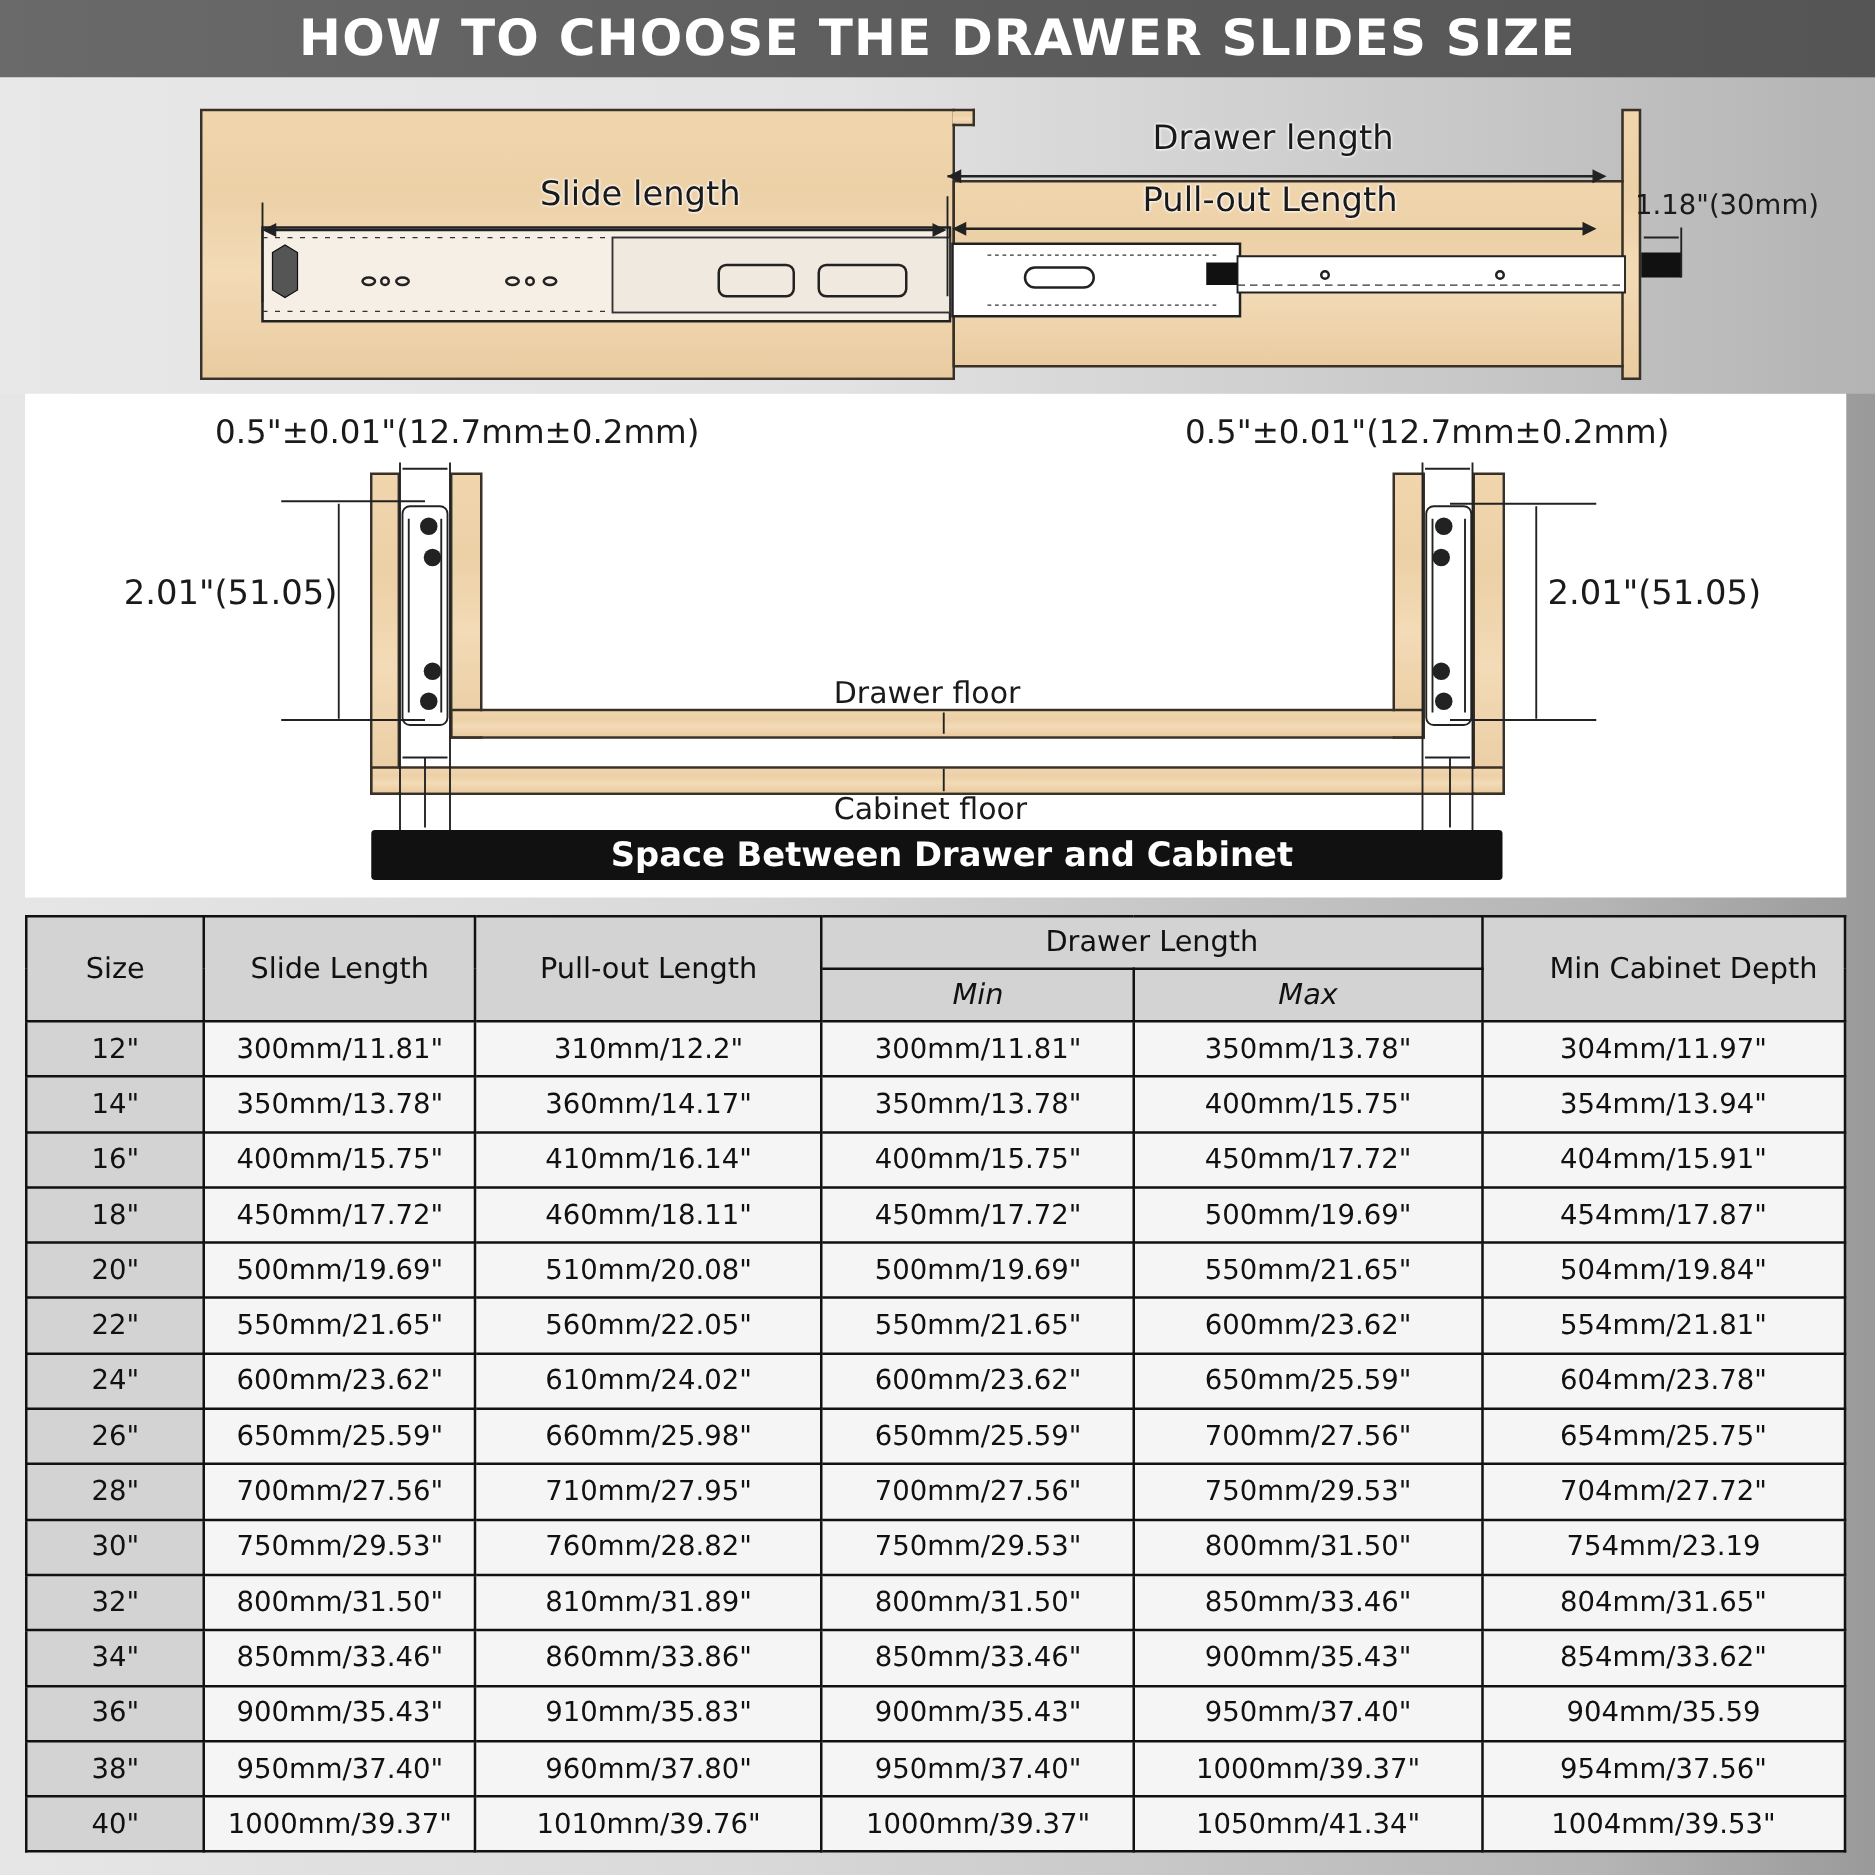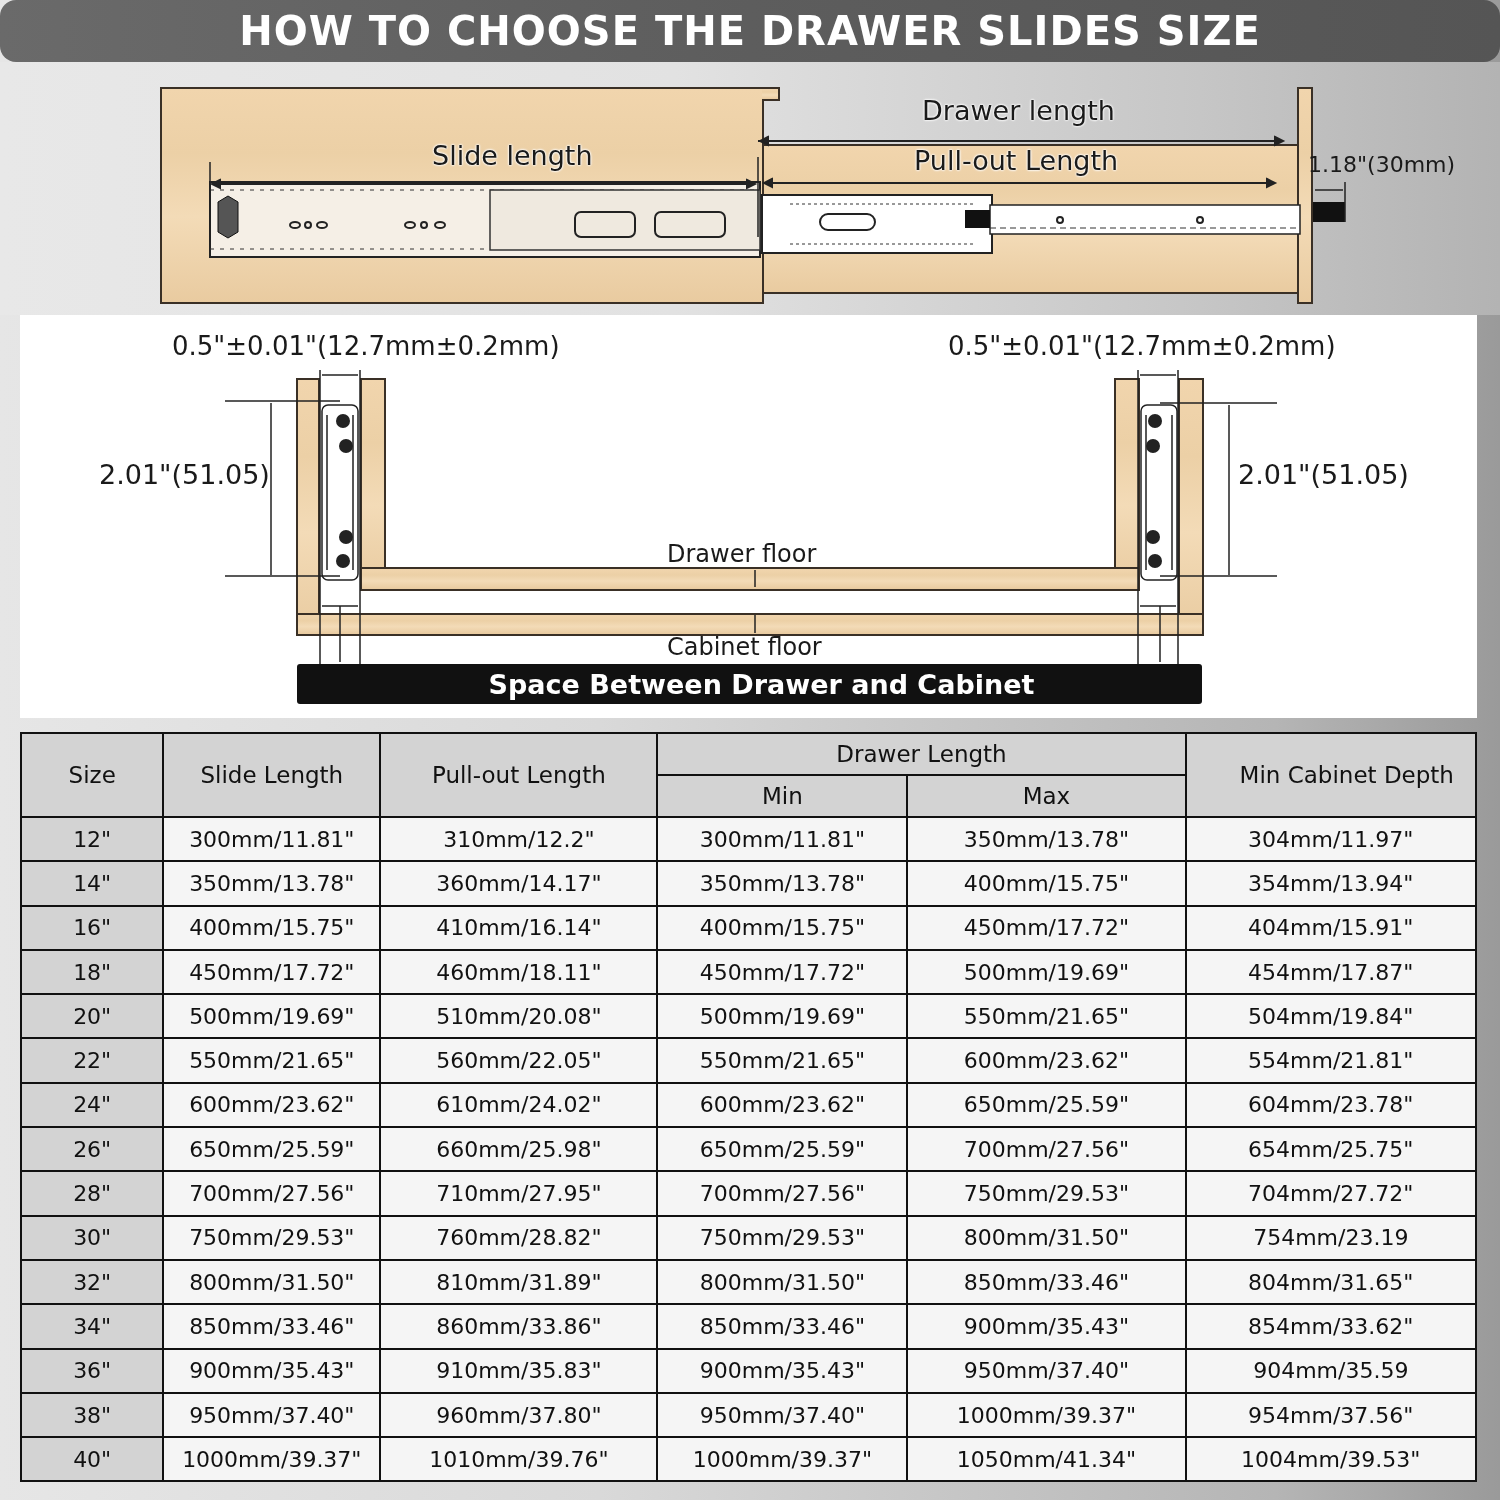--- a/index.html
+++ b/index.html
@@ -5,21 +5,21 @@
   * { box-sizing: border-box; margin: 0; padding: 0; }
   html, body { width: 1500px; height: 1500px; overflow: hidden; }
   body {
     font-family: "DejaVu Sans", sans-serif;
     background: linear-gradient(90deg, #e6e6e6 0%, #d9d9d9 40%, #b5b5b5 85%, #9a9a9a 100%);
     position: relative;
   }
   .banner {
     position: absolute; left: 0; top: 0; width: 1500px; height: 62px;
     background: linear-gradient(90deg, #6a6a6a 0%, #5d5d5d 50%, #555 100%);
-    display: flex; align-items: center; justify-content: center; border-radius: 16px;
+    display: flex; align-items: center; justify-content: center;
   }
   .banner-title {
     color: #fff; font-weight: bold; font-size: 40px; letter-spacing: 1px;
     font-family: "DejaVu Sans", sans-serif;
   }
   .top-panel { position: absolute; left: 0; top: 62px; width: 1500px; height: 253px;
     background: linear-gradient(90deg, #e8e8e8 0%, #e2e2e2 45%, #c6c6c6 80%, #b3b3b3 100%); }
   .mid-panel { position: absolute; left: 20px; top: 315px; width: 1457px; height: 403px; background: #fff; }
   .label { position: absolute; color: #1a1a1a; font-family: "DejaVu Sans", sans-serif; white-space: nowrap; }
   .label.outline { text-shadow: 0 0 2px #fff, 0 0 2px #fff, 0 0 3px #fff; }
@@ -31,21 +31,21 @@
   .space-bar span { color: #fff; font-size: 27px; font-weight: bold; }
 
   
   .spec-table {
     position: absolute; left: 20px; top: 732px; width: 1457px; border-collapse: collapse;
     font-family: "DejaVu Sans", sans-serif; font-size: 22px; color: #111;
   }
   .spec-table th, .spec-table td { border: 2.5px solid #111; text-align: center; }
   .spec-table th { background: #d3d3d3; font-weight: normal; font-size: 23px; }
   .spec-table thead tr.r1 th { height: 42px; }
-  .spec-table thead tr.r2 th { height: 42px; }
+  .spec-table thead tr.r2 th { height: 42px; font-style: italic; }
   .spec-table tbody td { height: 44.3px; background: #f5f5f5; }
   .spec-table tbody td.size { background: #d3d3d3; }
   .c-size { width: 148px; } .c-slide { width: 219px; } .c-pull { width: 283px; }
   .c-min { width: 254px; } .c-max { width: 284px; } .c-depth { width: 297px; padding-left: 32px; }
 </style>
 </head>
 <body>
 
 <div class="banner">
   <span class="banner-title">HOW TO CHOOSE THE DRAWER SLIDES SIZE</span>

